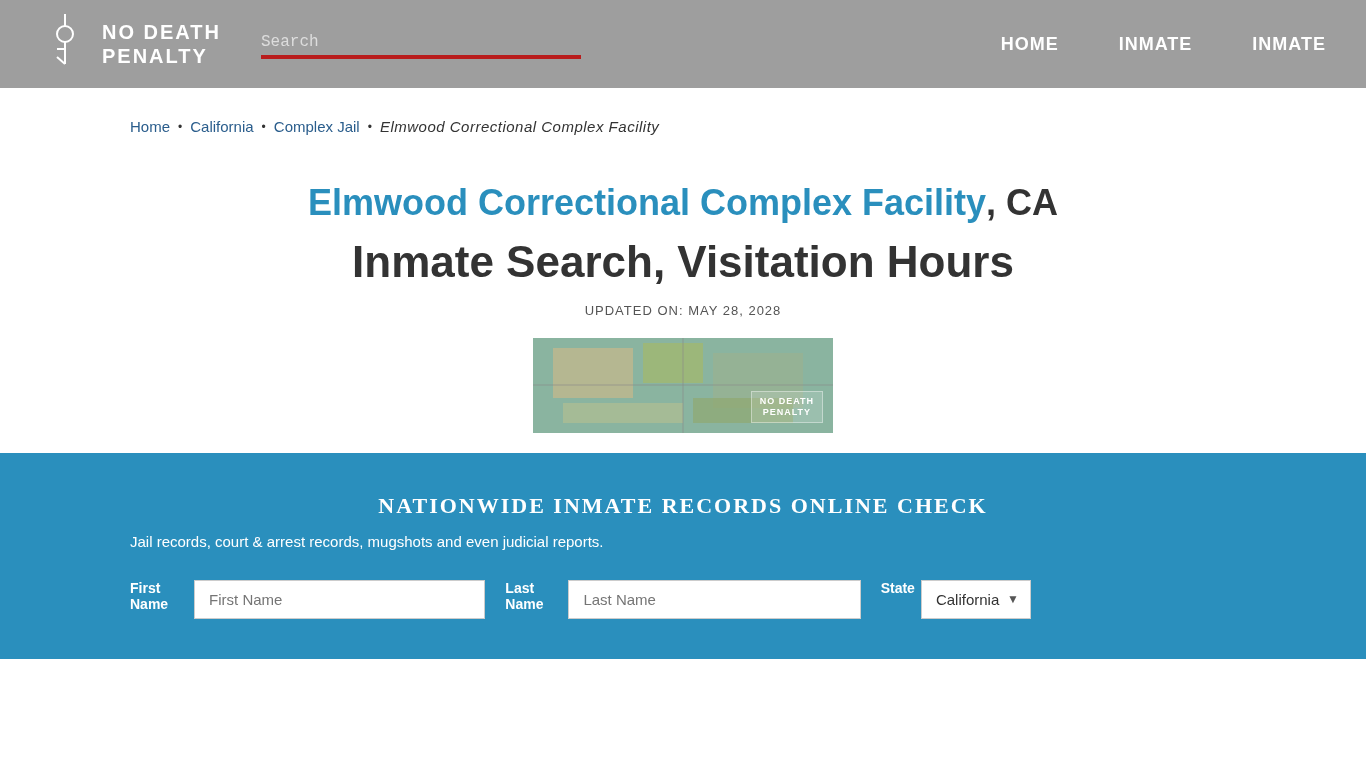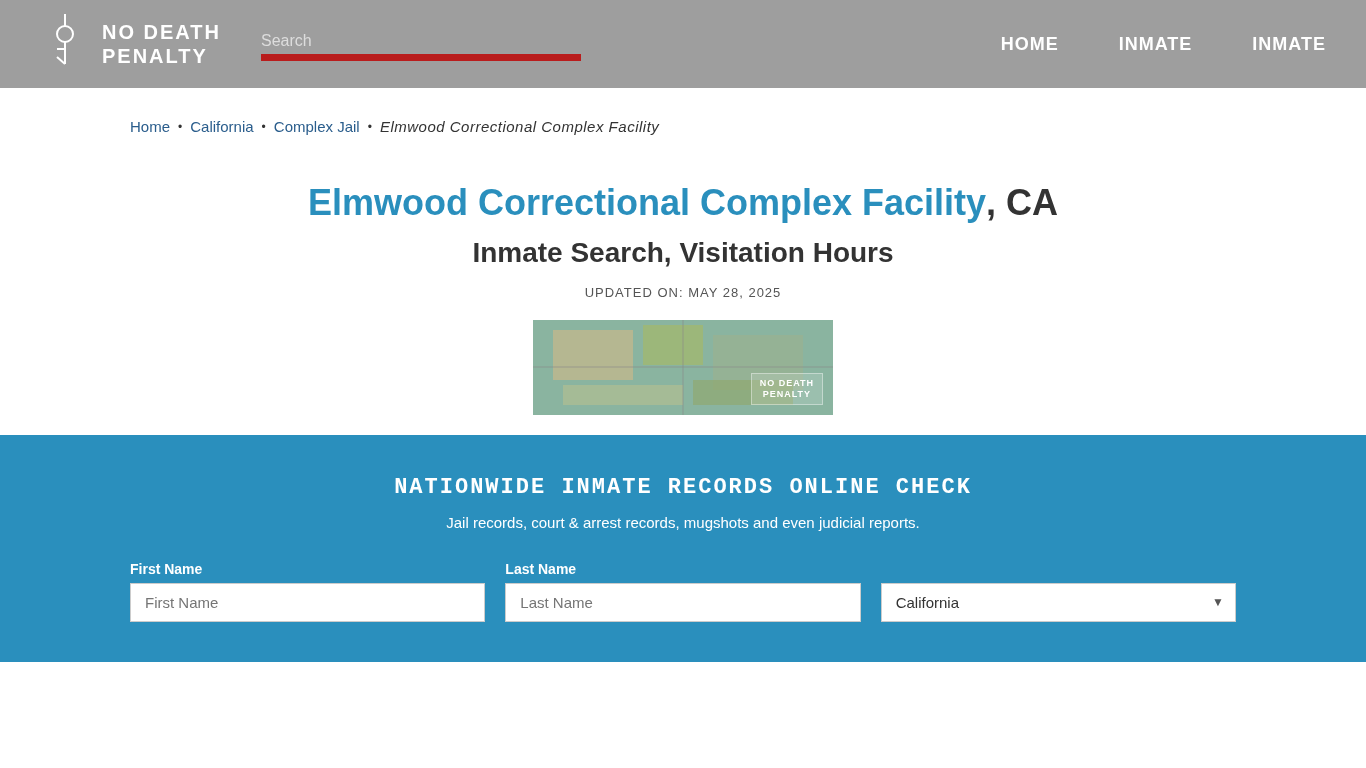--- a/index.html
+++ b/index.html
@@ -35,25 +35,26 @@
       letter-spacing: 2px;
     }
     .search-area {
       flex: 1;
       max-width: 320px;
     }
     .search-input {
       width: 100%;
       background: transparent;
       border: none;
-      border-bottom: 7px solid #b91c1c;
+      border-bottom: 4px solid #b91c1c;
       color: #ddd;
       font-size: 16px;
       padding: 4px 0;
       outline: none;
+      font-family: Liberation Mono, monospace;
     }
     .search-input::placeholder { color: #ddd; }
     .nav-area {
       display: flex;
       align-items: center;
       gap: 60px;
       margin-left: auto;
     }
     .nav-link {
       color: #fff;
@@ -104,21 +105,21 @@
       color: #333;
       line-height: 1.3;
       margin-bottom: 10px;
     }
     .title-highlight {
       color: #2a8fbd;
       font-weight: 900;
     }
     .subtitle {
       font-family: Arial, sans-serif;
-      font-size: 28px;
+      font-size: 44px;
       font-weight: bold;
       color: #333;
       margin-bottom: 16px;
     }
     .updated-date {
       font-family: Arial, sans-serif;
       font-size: 13px;
       color: #555;
       letter-spacing: 1px;
       margin-bottom: 20px;
@@ -159,43 +160,41 @@
       line-height: 1.2;
     }
 
     
     .records-section {
       background: #2a8fbd;
       padding: 40px 130px;
     }
     .records-title {
       color: #fff;
-      font-family: Liberation Mono, monospace;
+      font-family: Liberation Serif, serif;
       font-size: 22px;
       font-weight: 900;
       letter-spacing: 2px;
       text-align: center;
       margin-bottom: 14px;
     }
     .records-subtitle {
       color: #fff;
       font-family: Arial, sans-serif;
       font-size: 15px;
-      text-align: center;
       margin-bottom: 30px;
     }
     .form-row {
       display: flex;
       gap: 20px;
       align-items: flex-end;
     }
     .form-group {
       flex: 1;
       display: flex;
-      flex-direction: column;
       gap: 6px;
     }
     .form-label {
       color: #fff;
       font-family: Arial, sans-serif;
       font-size: 14px;
       font-weight: 600;
     }
     .form-input {
       width: 100%;
@@ -272,21 +271,21 @@
     <span class="breadcrumb-separator">•</span>
     <span class="breadcrumb-current">Elmwood Correctional Complex Facility</span>
   </nav>
 </div>
 
 <div class="main-content">
   <h1 class="page-title">
     <span class="title-highlight">Elmwood Correctional Complex Facility</span><span>, CA</span>
   </h1>
   <h2 class="subtitle">Inmate Search, Visitation Hours</h2>
-  <p class="updated-date">UPDATED ON: MAY 28, 2025</p>
+  <p class="updated-date">UPDATED ON: MAY 28, 2028</p>
 
   <div class="facility-image-container">
     <div class="facility-image">
 
       <svg width="300" height="95" viewBox="0 0 300 95" style="position:absolute;top:0;left:0;">
         <rect width="300" height="95" fill="#8ab4a0"></rect>
         <rect x="20" y="10" width="80" height="50" fill="#c8b88a" opacity="0.7"></rect>
         <rect x="110" y="5" width="60" height="40" fill="#a0b870" opacity="0.8"></rect>
         <rect x="180" y="15" width="90" height="55" fill="#9ab090" opacity="0.7"></rect>
         <rect x="30" y="65" width="120" height="20" fill="#b8c090" opacity="0.6"></rect>
@@ -311,20 +310,21 @@
   <div class="form-row">
     <div class="form-group">
       <label class="form-label">First Name</label>
       <input type="text" class="form-input" placeholder="First Name" style="">
     </div>
     <div class="form-group">
       <label class="form-label">Last Name</label>
       <input type="text" class="form-input" placeholder="Last Name" style="">
     </div>
     <div class="form-group">
+      <label class="form-label">State</label>
       <div class="select-wrapper">
         <select class="form-select">
           <option>California</option>
           <option>Alabama</option>
           <option>Alaska</option>
           <option>Arizona</option>
           <option>Arkansas</option>
           <option>Colorado</option>
           <option>Connecticut</option>
           <option>Florida</option>

